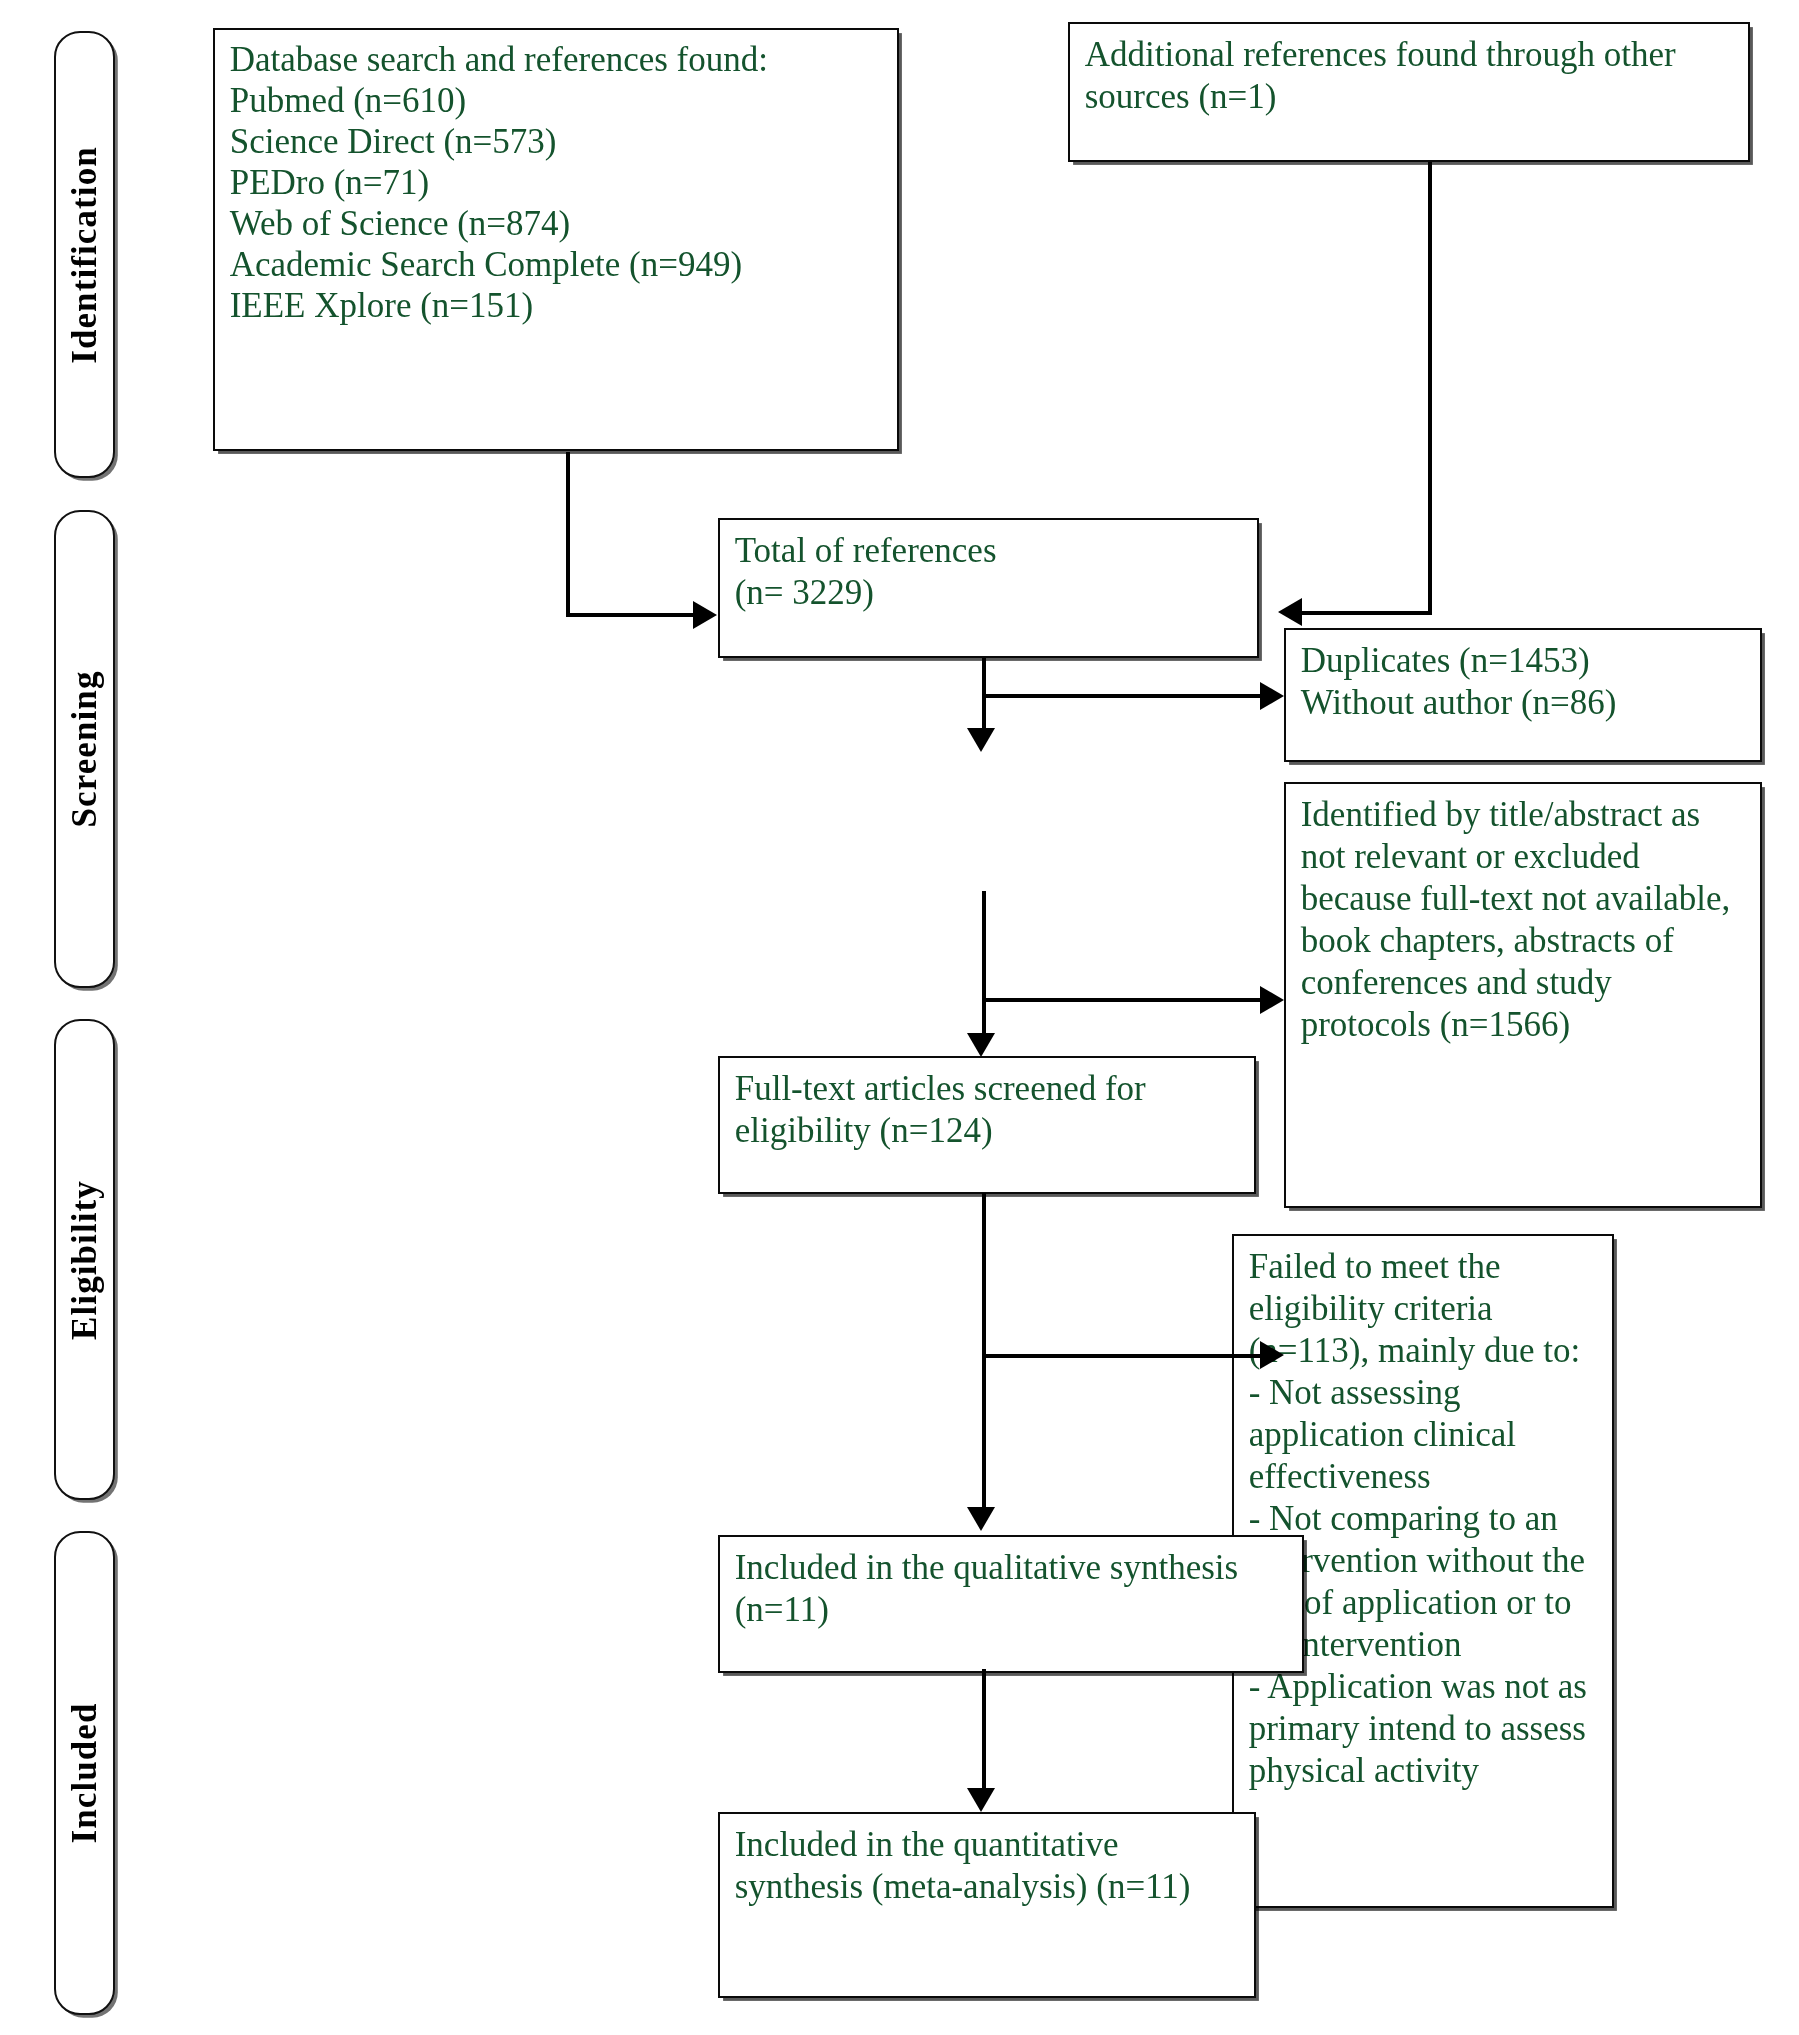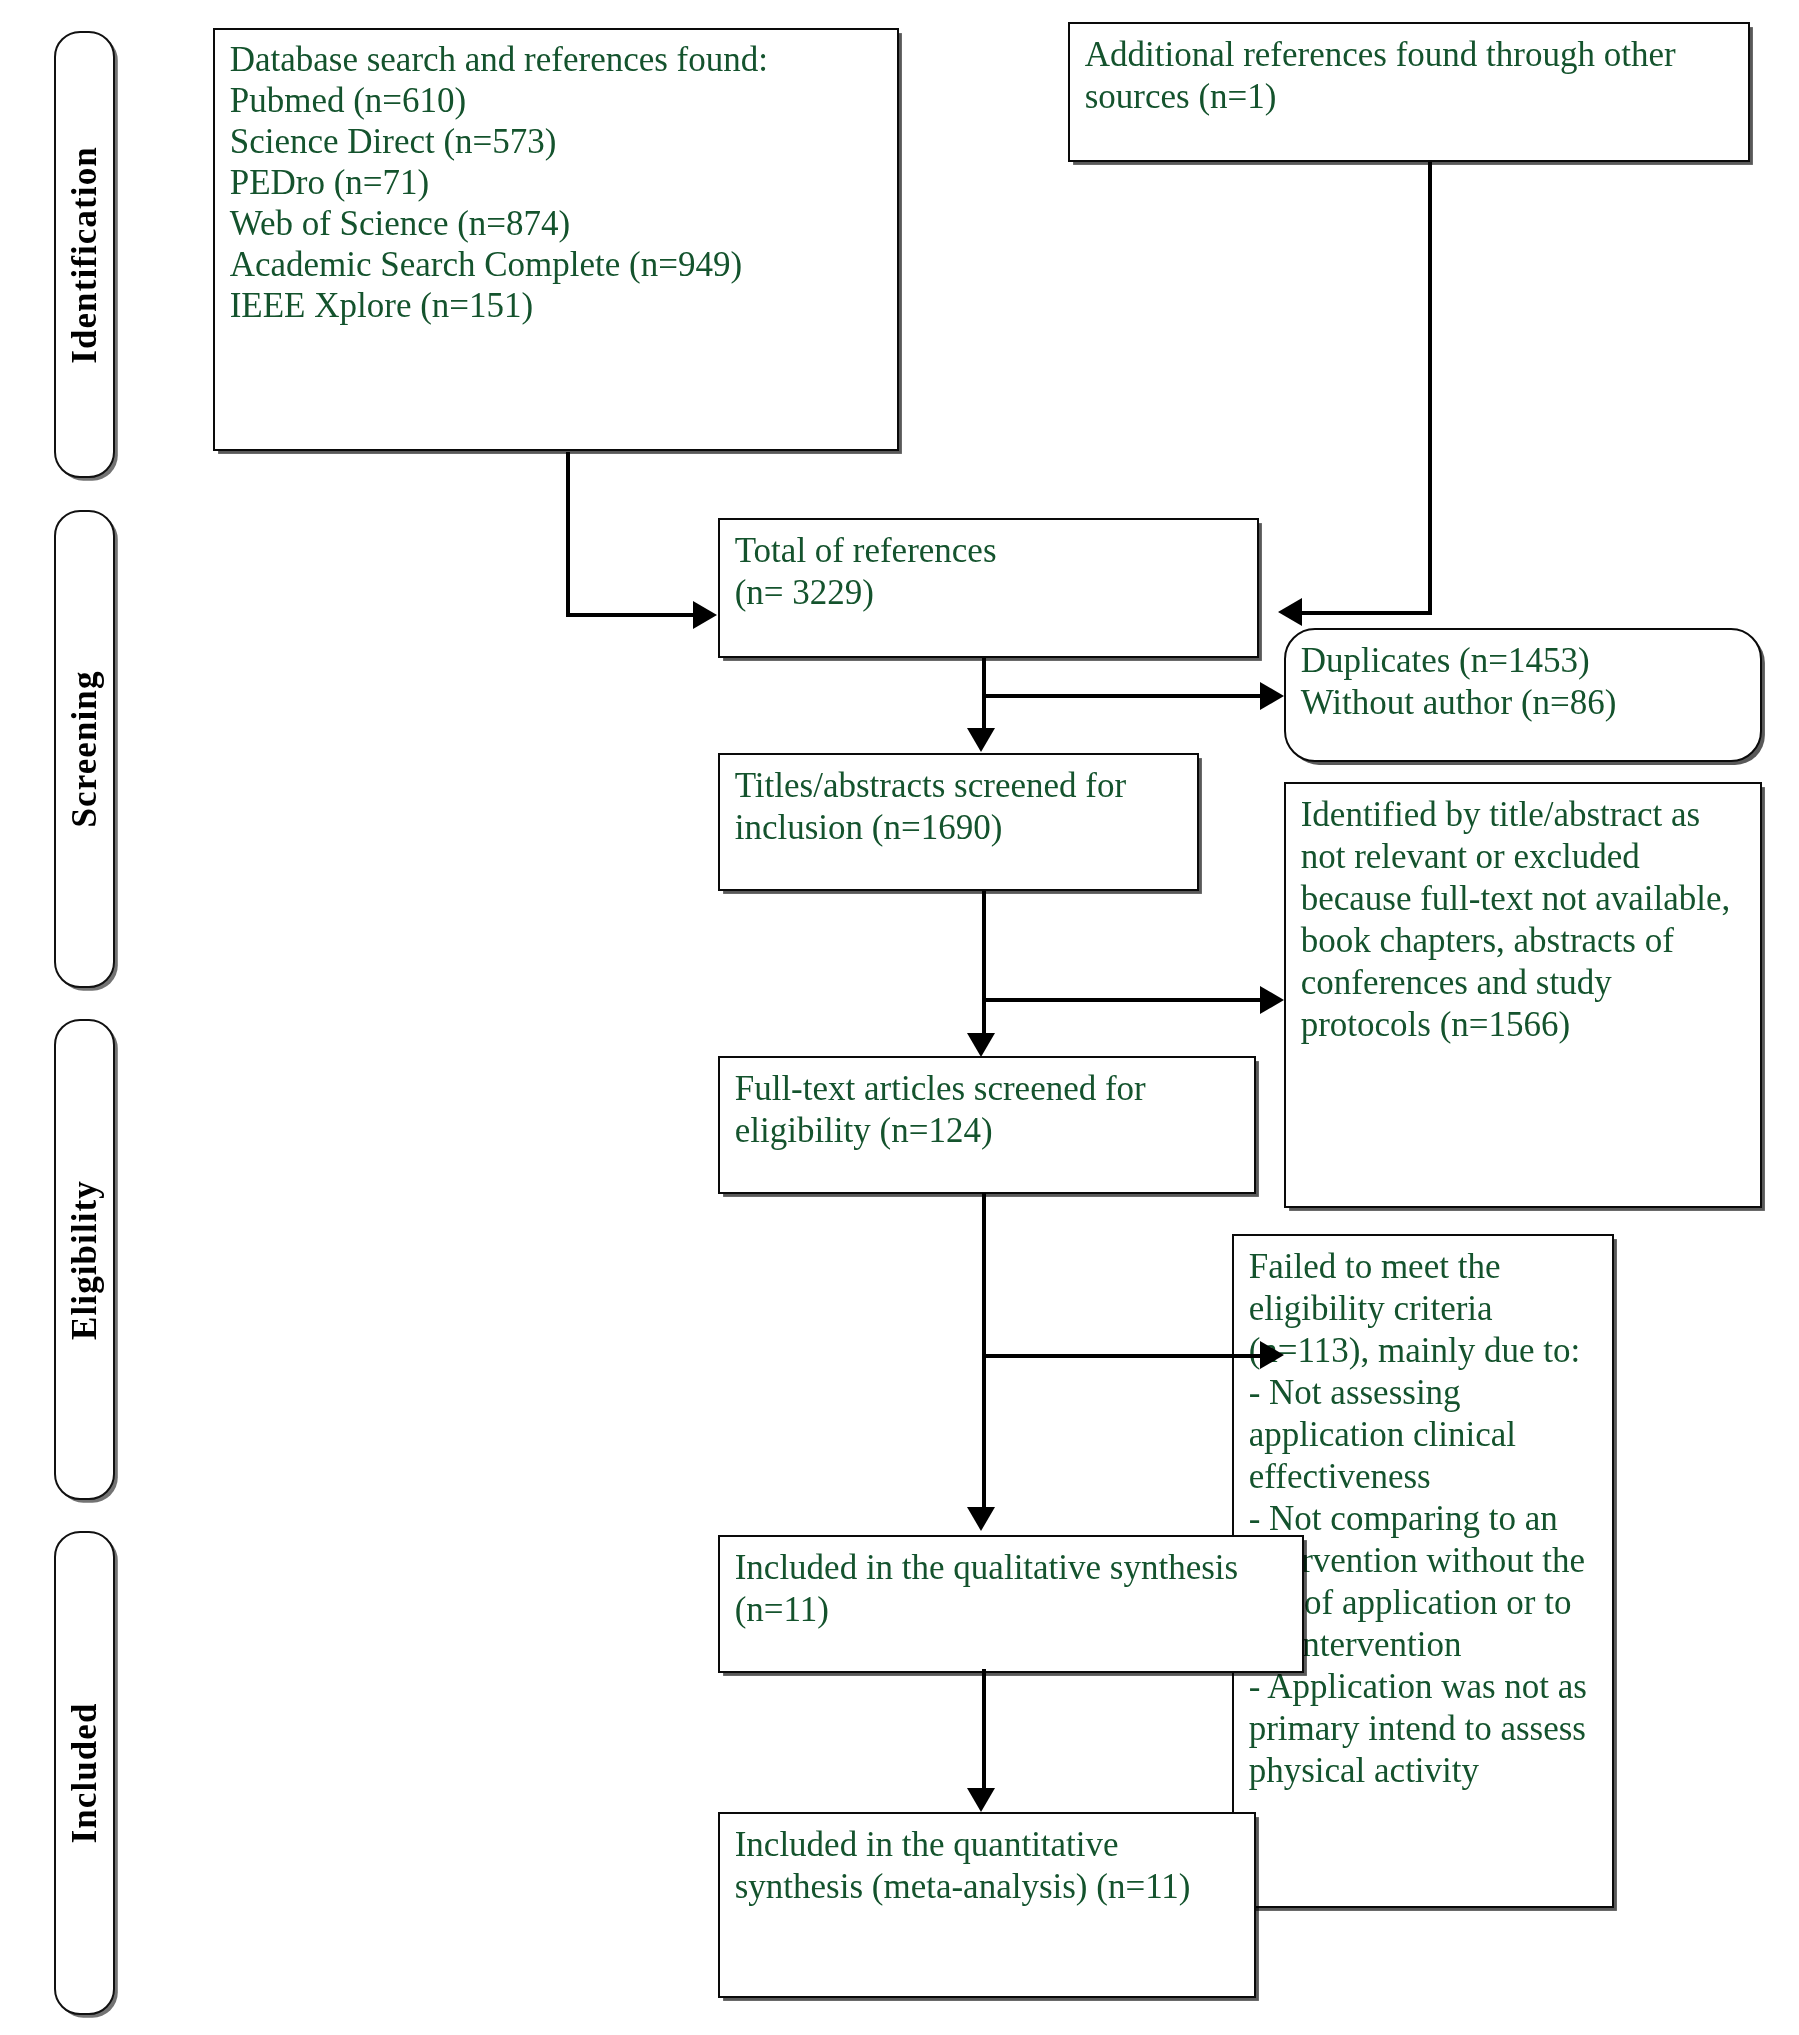--- a/index.html
+++ b/index.html
@@ -110,34 +110,31 @@
 
   <div class="conn v" style="left:1428px; top:162px; height:453px;"></div>
   <div class="conn h" style="left:1302px; top:611px; width:130px;"></div>
   <div class="arrow left" style="left:1278px; top:598px;"></div>
 
   <div class="flow-box" style="left:718px; top:518px; width:541px; height:140px;">
     <div class="btxt">Total of references
 (n= 3229)</div>
   </div>
 
-  <div class="flow-box vcenter" style="left:1284px; top:628px; width:478px; height:134px;border-radius:31px;">
+  <div class="flow-box vcenter" style="left:1284px; top:628px; width:478px; height:134px;">
     <div class="btxt">Duplicates (n=1453)
 Without author (n=86)</div>
   </div>
 
   <div class="conn v" style="left:982px; top:658px; height:71px;"></div>
   <div class="arrow down" style="left:967px; top:728px;"></div>
 
   <div class="conn h" style="left:982px; top:694px; width:283px;"></div>
   <div class="arrow right" style="left:1260px; top:682px;"></div>
 
-  <div class="flow-box" style="left:718px; top:753px; width:481px; height:138px;">
-    <div class="btxt">Titles/abstracts screened for inclusion (n=1690)</div>
-  </div>
 
   <div class="flow-box" style="left:1284px; top:782px; width:478px; height:426px;">
     <div class="btxt">Identified by title/abstract as not relevant or excluded because full-text not available, book chapters, abstracts of conferences and study protocols (n=1566)</div>
   </div>
 
   <div class="conn v" style="left:982px; top:891px; height:143px;"></div>
   <div class="arrow down" style="left:967px; top:1033px;"></div>
 
   <div class="conn h" style="left:982px; top:998px; width:283px;"></div>
   <div class="arrow right" style="left:1260px; top:986px;"></div>

